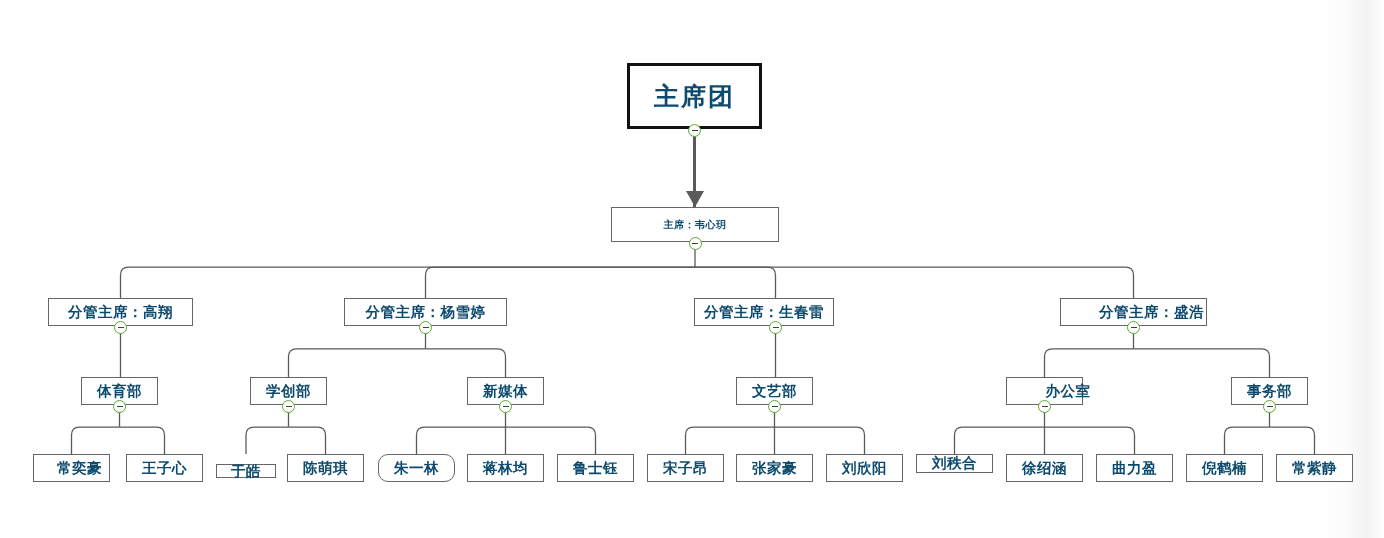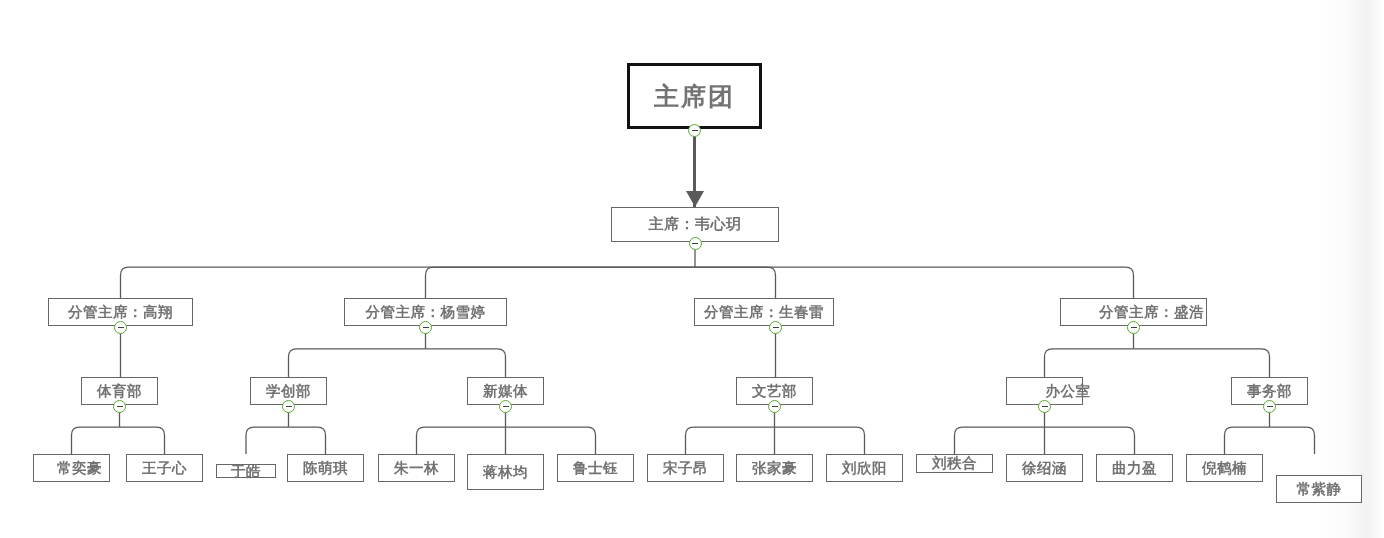--- a/index.html
+++ b/index.html
@@ -27,35 +27,35 @@
     top: 0;
     width: 1384px;
     height: 538px;
     pointer-events: none;
   }
   .node {
     position: absolute;
     box-sizing: border-box;
     background: #ffffff;
     border: 1.6px solid #666666;
-    color: #737373;
+    color: #0c4a6e;
     display: flex;
     align-items: center;
     justify-content: center;
     white-space: nowrap;
     font-weight: bold;
     letter-spacing: 0.5px;
     z-index: 3;
   }
   .node.root {
     border: 3.2px solid #111111;
     font-size: 25px;
     letter-spacing: 2px;
   }
-  .node.lvl1 { font-size: 15px; }
+  .node.lvl1 { font-size: 10px; }
   .node.lvl2 { font-size: 14.5px; }
   .node.lvl3 { font-size: 14.5px; }
   .node.lvl4 { font-size: 14.5px; }
 
   .toggle {
     position: absolute;
     width: 13px;
     height: 13px;
     border-radius: 50%;
     background: #ffffff;
@@ -158,24 +158,24 @@
     </div>
     <div class="node lvl4" style="left: 126px; top: 454px; width: 77px; height: 28px;">
       <span>王子心</span>
     </div>
     <div class="node lvl4" style="left: 216px; top: 464px; width: 60px; height: 14px; align-items: center;">
       <span>于皓</span>
     </div>
     <div class="node lvl4" style="left: 287px; top: 454px; width: 77px; height: 28px;">
       <span>陈萌琪</span>
     </div>
-    <div class="node lvl4" style="left: 378px; top: 454px; width: 77px; height: 28px;">
+    <div class="node lvl4" style="left: 378px; top: 454px; width: 77px; height: 28px; border-radius: 10px;">
       <span>朱一林</span>
     </div>
-    <div class="node lvl4" style="left: 467px; top: 454px; width: 77px; height: 36px;">
+    <div class="node lvl4" style="left: 467px; top: 454px; width: 77px; height: 28px;">
       <span>蒋林均</span>
     </div>
     <div class="node lvl4" style="left: 557px; top: 454px; width: 77px; height: 28px;">
       <span>鲁士钰</span>
     </div>
     <div class="node lvl4" style="left: 647px; top: 454px; width: 77px; height: 28px;">
       <span>宋子昂</span>
     </div>
     <div class="node lvl4" style="left: 736px; top: 454px; width: 77px; height: 28px;">
       <span>张家豪</span>
@@ -188,21 +188,21 @@
     </div>
     <div class="node lvl4" style="left: 1006px; top: 454px; width: 77px; height: 28px;">
       <span>徐绍涵</span>
     </div>
     <div class="node lvl4" style="left: 1096px; top: 454px; width: 77px; height: 28px; text-align: center;">
       <span>曲力盈</span>
     </div>
     <div class="node lvl4" style="left: 1186px; top: 454px; width: 77px; height: 28px;">
       <span>倪鹤楠</span>
     </div>
-    <div class="node lvl4" style="left: 1276px; top: 454px; width: 86px; height: 28px; margin-top: 21px;">
+    <div class="node lvl4" style="left: 1276px; top: 454px; width: 77px; height: 28px;">
       <span>常紫静</span>
     </div>
     <div class="toggle" title="minus-circle-icon" style="left: 688px; top: 124px;"></div>
     <div class="toggle" title="minus-circle-icon" style="left: 688.5px; top: 237px;"></div>
     <div class="toggle" title="minus-circle-icon" style="left: 114px; top: 321px;"></div>
     <div class="toggle" title="minus-circle-icon" style="left: 419px; top: 321px;"></div>
     <div class="toggle" title="minus-circle-icon" style="left: 769px; top: 321px;"></div>
     <div class="toggle" title="minus-circle-icon" style="left: 1127px; top: 321px;"></div>
     <div class="toggle" title="minus-circle-icon" style="left: 113px; top: 400px;"></div>
     <div class="toggle" title="minus-circle-icon" style="left: 282px; top: 400px;"></div>

